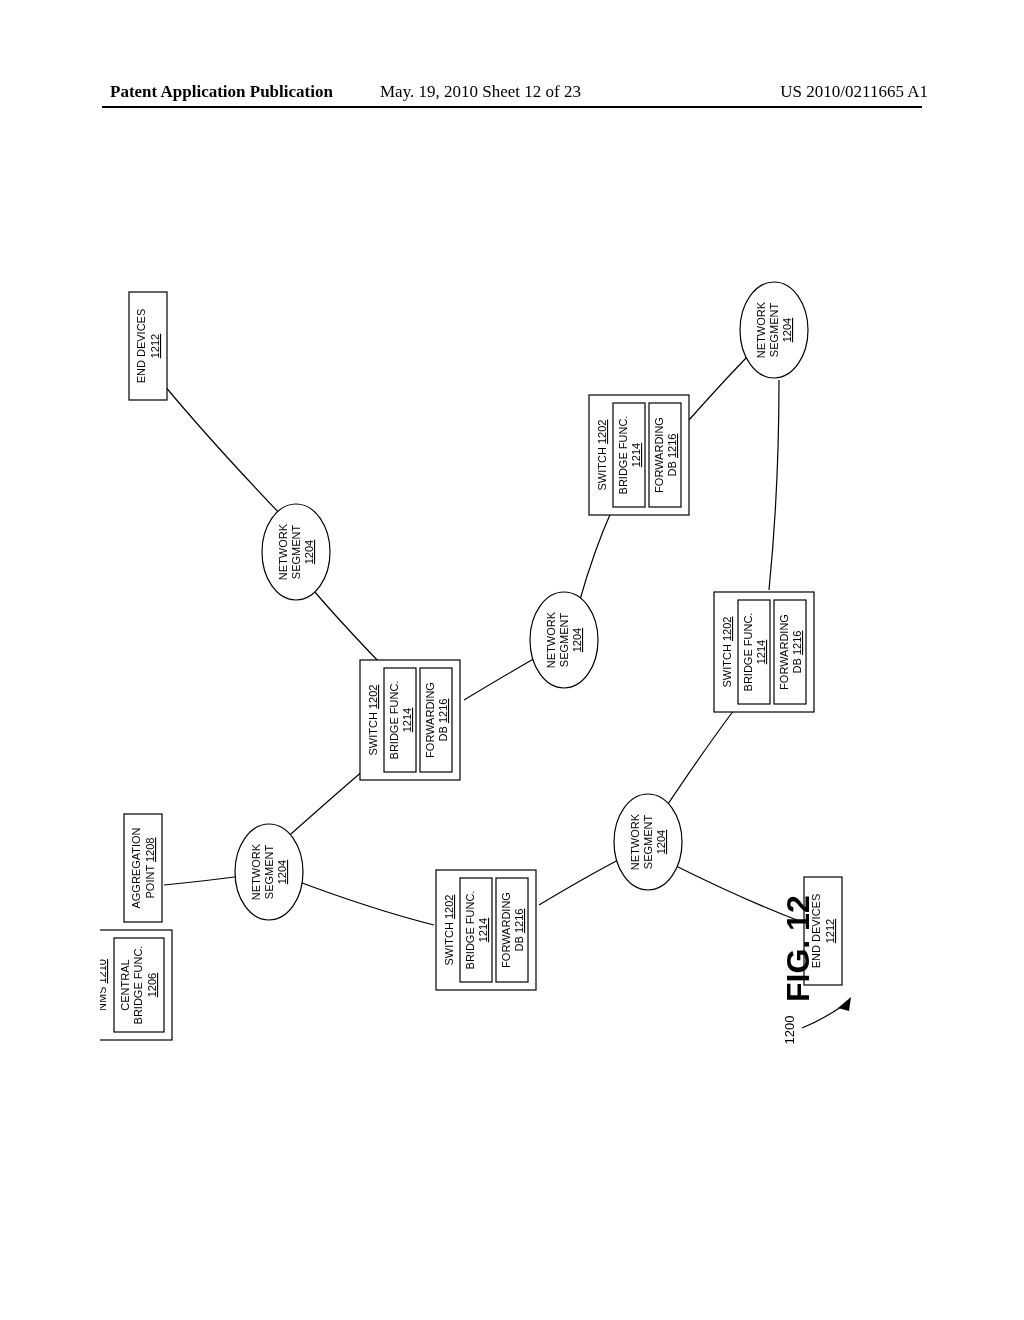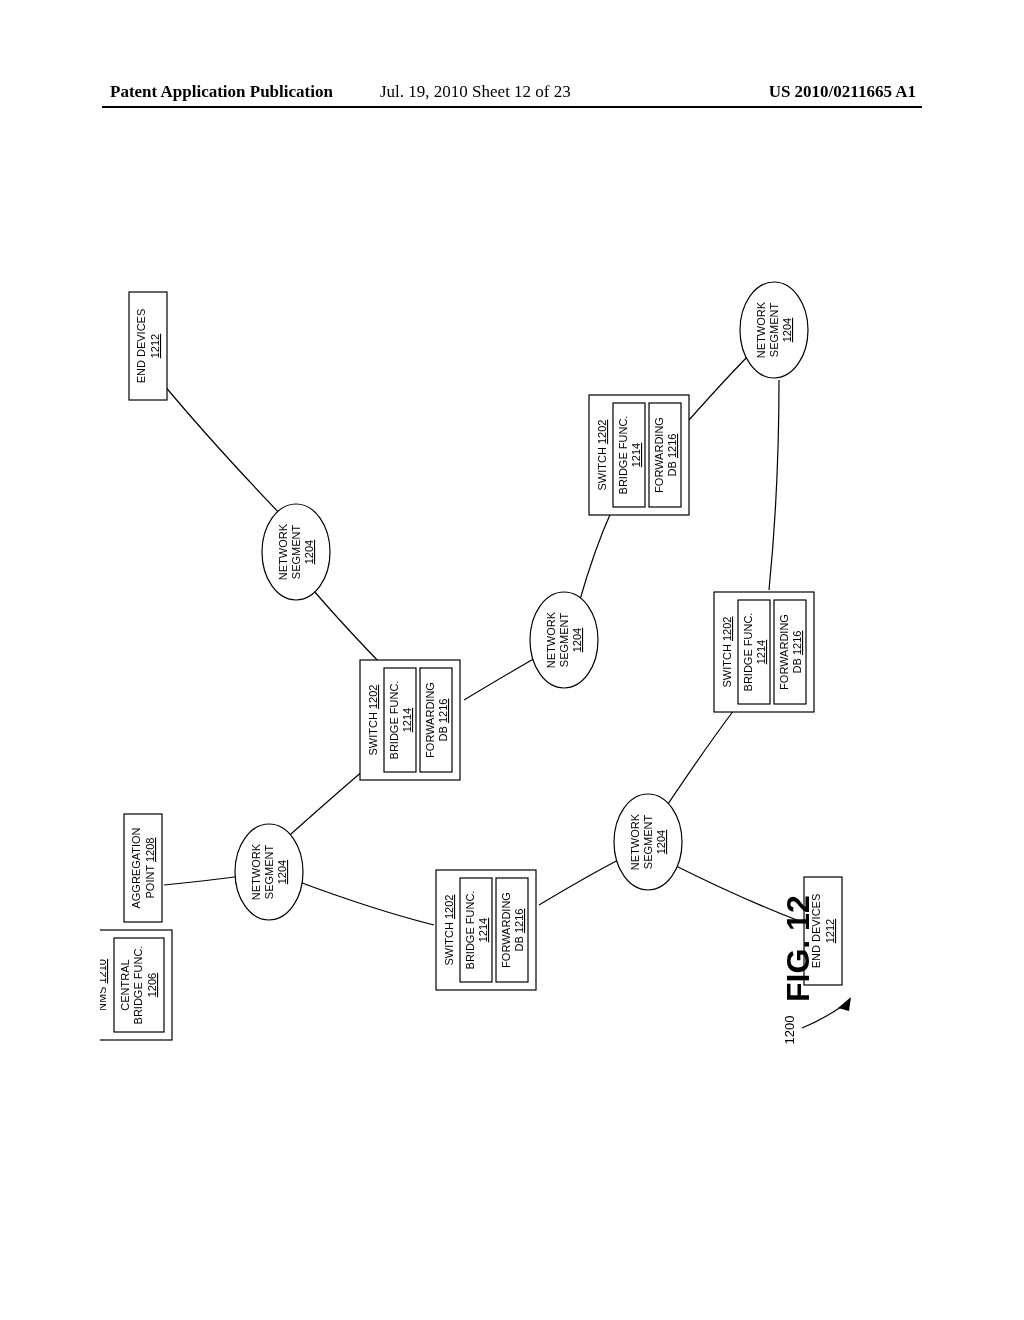--- a/index.html
+++ b/index.html
@@ -22,22 +22,22 @@
   position: absolute;
   left: 110px;
   font-weight: bold;
 }
 .header-center {
   position: absolute;
   left: 380px;
 }
 .header-right {
   position: absolute;
-  right: 108px;
-  font-weight: bold;
+  right: 96px;
+  font-weight: normal;
   margin-left: 32px;
 }
 .header-line {
   position: absolute;
   top: 106px;
   left: 102px;
   width: 820px;
   height: 2px;
   background: #000;
 }
@@ -62,21 +62,21 @@
 }
 .rect-box { fill: #fff; stroke: #000; stroke-width: 1.2; }
 .oval { fill: #fff; stroke: #000; stroke-width: 1.2; }
 .wire { fill: none; stroke: #000; stroke-width: 1.2; }
 </style>
 </head>
 <body>
 
 <div class="header">
   <span class="header-left">Patent Application Publication</span>
-  <span class="header-center">Jul. 19, 2010  Sheet 12 of 23</span>
+  <span class="header-center">May. 19, 2010  Sheet 12 of 23</span>
   <span class="header-right">US 2010/0211665 A1</span>
 </div>
 <div class="header-line"></div>
 
 <svg class="diagram" viewBox="0 0 824 890">
 
   <g transform="rotate(-90 412 445) translate(-33 -33)">
 
     <path class="wire" d="M 185 130 Q 190 180 195 215"></path>
 

